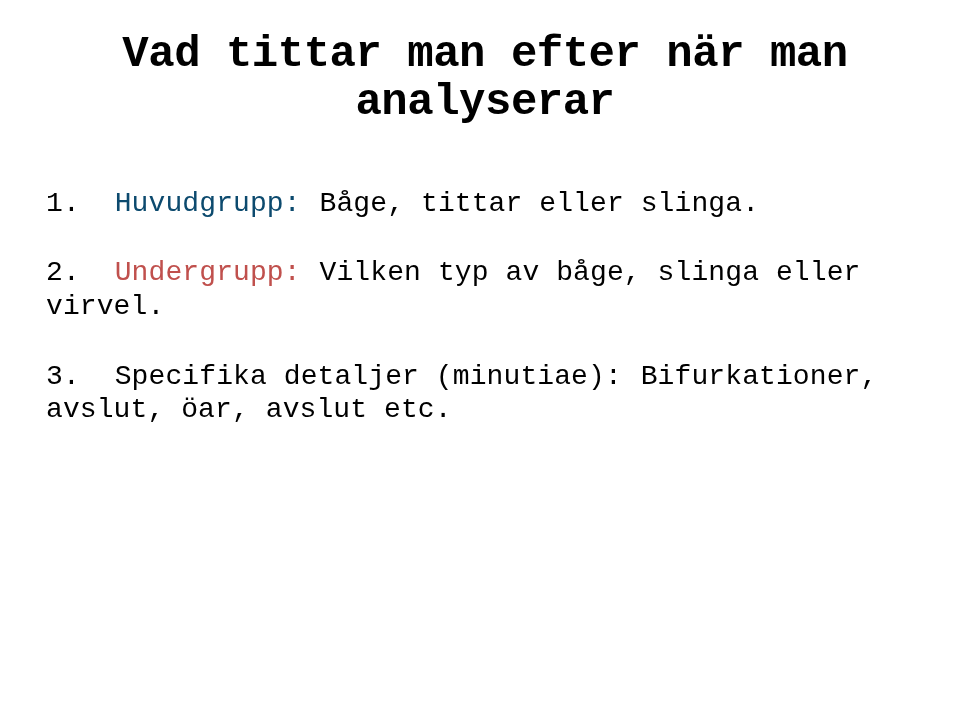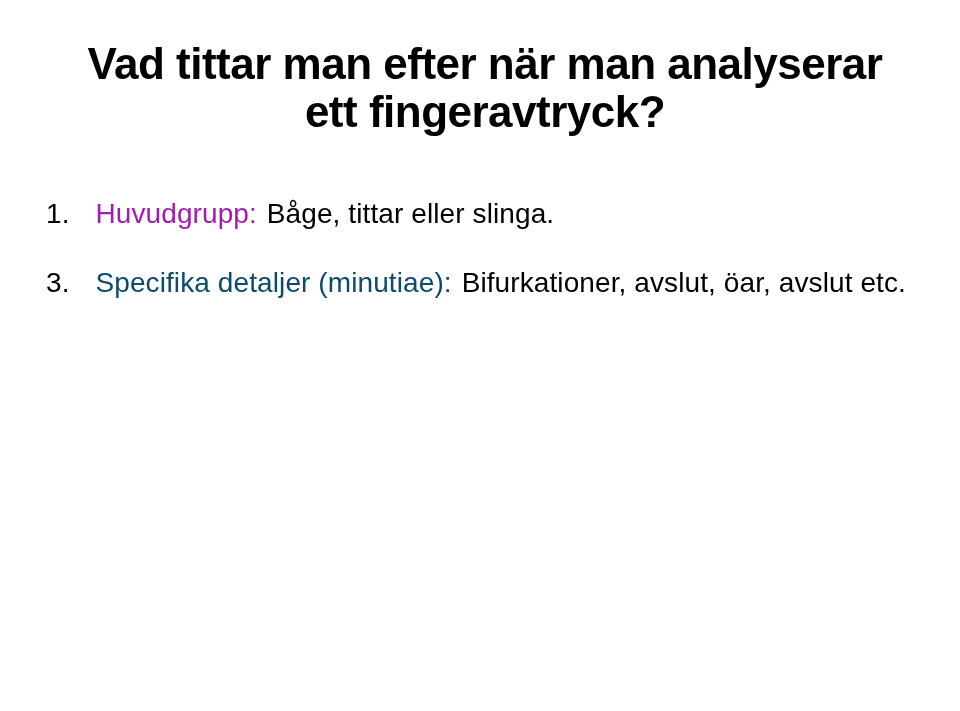--- a/index.html
+++ b/index.html
@@ -8,21 +8,22 @@
     width: 960px;
     height: 711px;
     background: #ffffff;
     font-family: "Helvetica Neue", Helvetica, Arial, sans-serif;
     color: #000000;
   }
   .slide {
     box-sizing: border-box;
     width: 960px;
     height: 711px;
-    padding: 40px 36px 30px 46px;
+    padding: 30px 36px 30px 46px;
+    font-family: Liberation Mono, monospace;
   }
   .title {
     font-size: 44px;
     font-weight: 700;
     line-height: 1.1;
     text-align: center;
     letter-spacing: -0.5px;
     margin-bottom: 60px;
   }
   .title .line1 { display: block; }
@@ -46,42 +47,46 @@
   .desc {
     display: inline;
     font-weight: 400;
   }
   .item.n1 .label,
   .item.n1 .num { font-weight: 400; }
   .item .label { margin-right: 2px; }
   .item .num { margin-right: 18px; }
 
   
-  .item.n1 .label { color: #a21caf; }
+  .item.n1 .label { color: #0c4a6e; }
   .item.n2 .label { color: #c0504d; }
-  .item.n3 .label { color: #0c4a6e; text-align: center; }
+  .item.n3 .label { color: #000000; text-align: center; }
 </style>
 </head>
 <body>
 
 <div class="slide">
 
   <div class="title">
     <span class="line1">Vad tittar man efter när man analyserar</span>
-    <span class="line2">ett fingeravtryck?</span>
   </div>
 
   <div class="list">
 
     <div class="item n1">
       <span class="num">1.</span>
       <span class="label">Huvudgrupp:</span>
       <span class="desc">Båge, tittar eller slinga.</span>
     </div>
 
+    <div class="item n2">
+      <span class="num">2.</span>
+      <span class="label">Undergrupp:</span>
+      <span class="desc">Vilken typ av båge, slinga eller virvel.</span>
+    </div>
 
     <div class="item n3">
       <span class="num">3.</span>
       <span class="label">Specifika detaljer (minutiae):</span>
       <span class="desc">Bifurkationer, avslut, öar, avslut etc.</span>
     </div>
 
   </div>
 
 </div>

